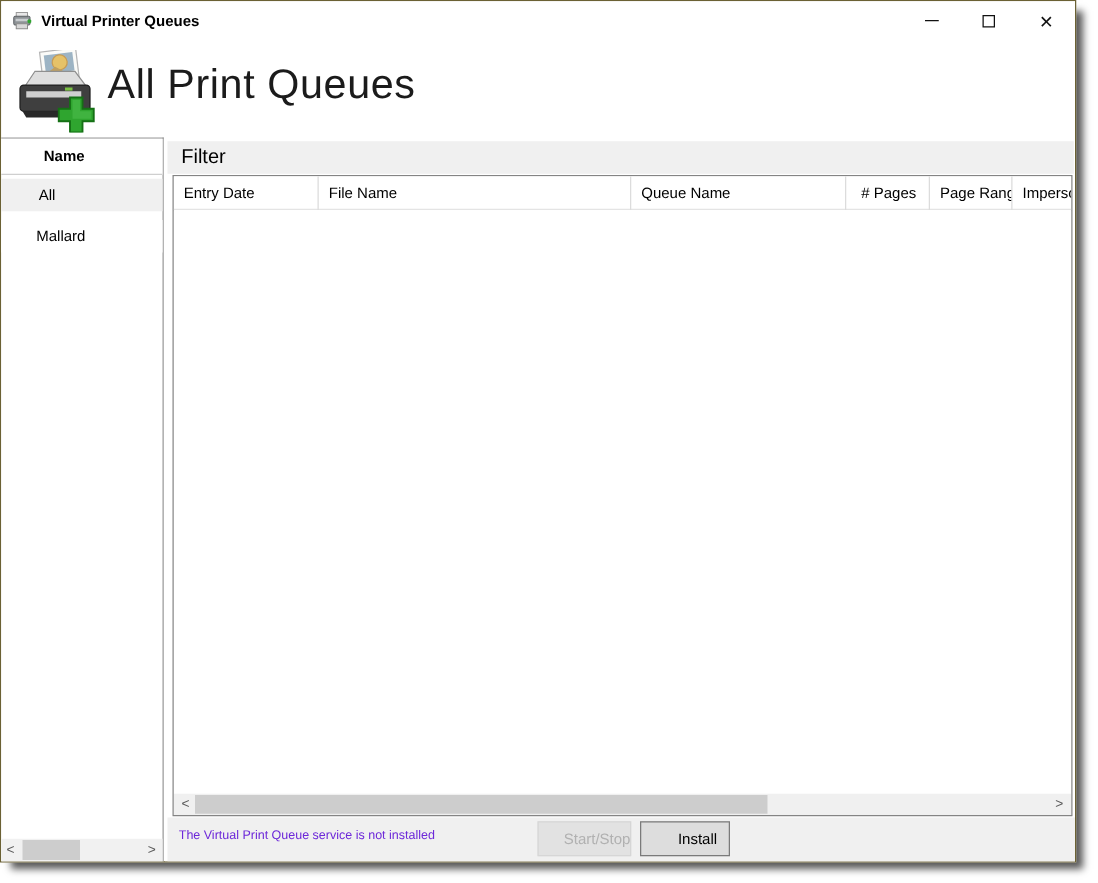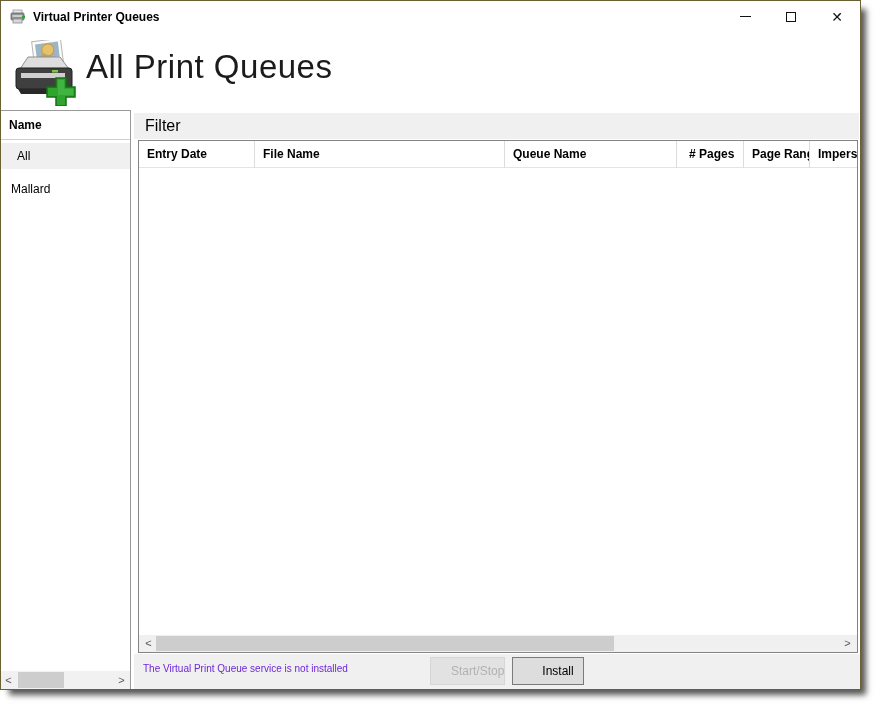--- a/index.html
+++ b/index.html
@@ -26,45 +26,45 @@
 
   
   .pageheader { position:absolute; left:0; top:31px; right:0; height:78px; background:#fff; }
   .pageheader .big-icon { position:absolute; left:11px; top:8px; }
   .pageheader h1 { position:absolute; left:85px; top:16px;
                    font-size:33px; font-weight:300; color:#1b1b1b; letter-spacing:0.5px; }
 
   
   .sidebar { position:absolute; left:0; top:109px; width:130px; bottom:0;
              background:#fff; border-top:1px solid #9a9a9a; border-right:1px solid #9a9a9a; }
-  .sidebar-header { height:29px; line-height:29px; padding-left:8px;
+  .sidebar-header { height:29px; line-height:29px; padding-left:34px;
                     font-size:12px; font-weight:600; color:#000;
                     border-bottom:1px solid #cfcfcf; background:#fff; }
   .side-item { height:26px; line-height:26px; margin-top:3px;
-               font-size:12px; color:#000; padding-left:10px; background:#fff; cursor:default; }
-  .side-item.selected { background:#f0f0f0; padding-left:16px; }
+               font-size:12px; color:#000; padding-left:28px; background:#fff; cursor:default; }
+  .side-item.selected { background:#f0f0f0; padding-left:30px; }
   .side-item + .side-item { margin-top:7px; }
   .sidebar-hscroll { position:absolute; left:0; right:0; bottom:0; height:18px;
                      background:#f1f1f1; display:flex; align-items:center; }
   .scroll-arrow { width:15px; text-align:center; font-size:11px; color:#5a5a5a;
                   line-height:18px; cursor:default; }
   .sidebar-hscroll .thumb { position:absolute; left:17px; width:46px; top:1px;
                             height:16px; background:#cdcdcd; }
 
   
   .main { position:absolute; left:131px; top:109px; right:0; bottom:0; background:#fff; }
   .filter-strip { position:absolute; left:2px; right:1px; top:3px; height:26px;
                   background:#f0f0f0; line-height:26px; padding-left:11px;
                   font-size:16px; color:#000; cursor:default; }
 
   .grid { position:absolute; left:6px; right:2px; top:30px; bottom:36px;
           border:1px solid #848484; background:#fff; overflow:hidden; }
   .grid-head { display:flex; height:27px; border-bottom:1px solid #e4e4e4; background:#fff; }
   .gh-cell { height:27px; line-height:27px; padding-left:8px; font-size:12px;
-             font-weight:700; color:#000; border-right:1px solid #dcdcdc;
+             font-weight:400; color:#000; border-right:1px solid #dcdcdc;
              white-space:nowrap; overflow:hidden; flex:0 0 auto; cursor:default; }
   .gh-cell:last-child { border-right:none; flex:1 1 auto; }
   .grid-body { position:absolute; left:0; right:0; top:28px; bottom:17px; background:#fff; }
 
   .grid-hscroll { position:absolute; left:0; right:0; bottom:0; height:17px;
                   background:#f0f0f0; }
   .grid-hscroll .scroll-arrow { position:absolute; top:0; line-height:17px; }
   .grid-hscroll .arrow-left { left:2px; }
   .grid-hscroll .arrow-right { right:2px; }
   .grid-hscroll .thumb { position:absolute; left:17px; top:1px; width:458px;

